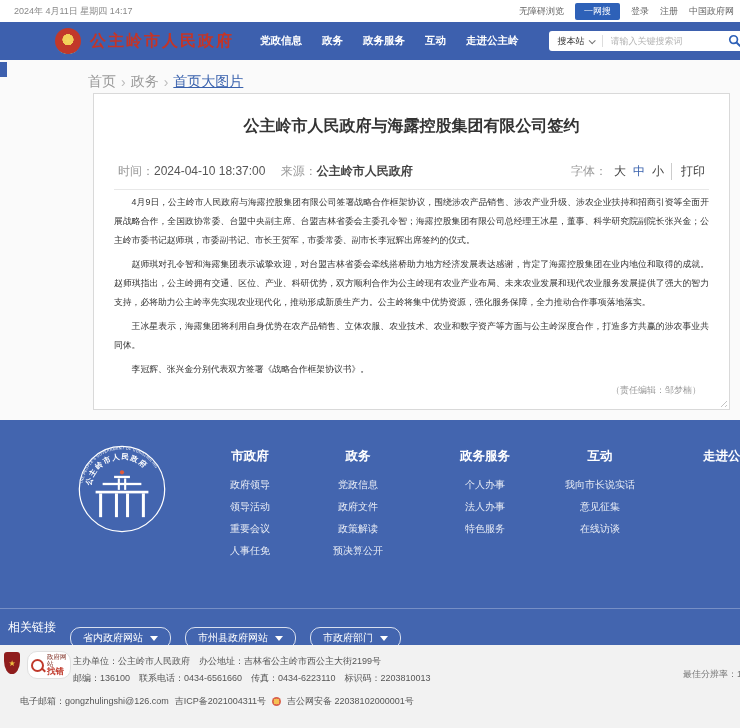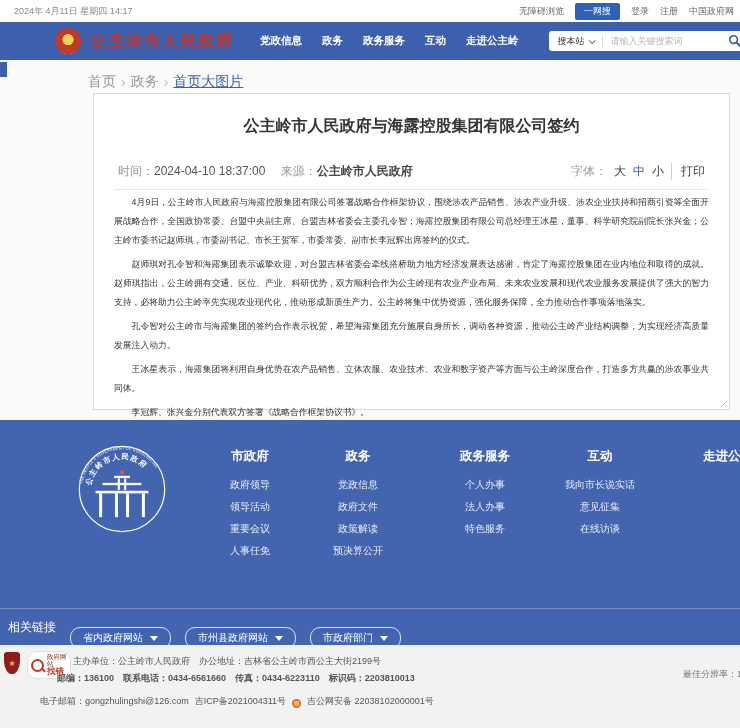--- a/index.html
+++ b/index.html
@@ -68,22 +68,22 @@
   
   .gfooter { position:relative; height:83px; background:#f2f2f2; font-size:9px; color:#555; overflow:hidden; }
   .shield { position:absolute; left:4px; top:7px; width:16px; height:22px; background:#8f1d1d; border-radius:3px 3px 50% 50%/3px 3px 60% 60%; display:flex; align-items:center; justify-content:center; color:#f0c040; font-size:8px; }
   .findbadge { position:absolute; left:27px; top:6px; width:44px; height:28px; background:#fff; border:1px solid #e0e0e0; border-radius:10px; display:flex; align-items:center; padding:2px 3px; gap:3px; cursor:pointer; }
   .findbadge .fb-mag { width:13px; height:13px; border:2.5px solid #c0392b; border-radius:50%; position:relative; flex:0 0 auto; }
   .findbadge .fb-mag::after { content:""; position:absolute; width:5px; height:2px; background:#c0392b; transform:rotate(45deg); right:-4px; bottom:-1px; }
   .findbadge .fb-txt { display:flex; flex-direction:column; line-height:1.1; }
   .findbadge .fb-t1 { font-size:6.5px; color:#7c2a1e; }
   .findbadge .fb-t2 { font-size:8.5px; font-weight:bold; color:#c0392b; }
   .gline1 { position:absolute; left:73px; top:10px; white-space:nowrap; }
-  .gline2 { position:absolute; left:57px; top:27px; white-space:nowrap;font-weight:bold; }
-  .gline3 { position:absolute; left:40px; top:50px; white-space:nowrap; display:flex; align-items:flex-end; gap:6px; }
+  .gline2 { position:absolute; left:73px; top:27px; white-space:nowrap; }
+  .gline3 { position:absolute; left:20px; top:50px; white-space:nowrap; display:flex; align-items:center; gap:6px; }
   .police-ico { width:9px; height:9px; border-radius:50%; background:radial-gradient(circle,#f5c153 0 45%,#d9604a 48% 100%); display:inline-block; }
   .resolution { position:absolute; left:683px; top:23px; white-space:nowrap; color:#777; }
 </style>
 </head>
 <body>
 
 <div class="topbar">
   <span class="date">2024年 4月11日 星期四 14:17</span>
   <span class="tb-right">
     <a class="tb-link">无障碍浏览</a>
@@ -144,21 +144,20 @@
         <span>字体：</span>
         <a class="fsz">大</a>
         <a class="fsz active">中</a>
         <a class="fsz">小</a>
         <a class="print">打印</a>
       </span>
     </div>
     <div class="bodytext">
       <p>4月9日，公主岭市人民政府与海露控股集团有限公司签署战略合作框架协议，围绕涉农产品销售、涉农产业升级、涉农企业扶持和招商引资等全面开展战略合作，全国政协常委、台盟中央副主席、台盟吉林省委会主委孔令智；海露控股集团有限公司总经理王冰星，董事、科学研究院副院长张兴金；公主岭市委书记赵师琪，市委副书记、市长王贺军，市委常委、副市长李冠辉出席签约的仪式。</p>
       <p>赵师琪对孔令智和海露集团表示诚挚欢迎，对台盟吉林省委会牵线搭桥助力地方经济发展表达感谢，肯定了海露控股集团在业内地位和取得的成就。赵师琪指出，公主岭拥有交通、区位、产业、科研优势，双方顺利合作为公主岭现有农业产业布局、未来农业发展和现代农业服务发展提供了强大的智力支持，必将助力公主岭率先实现农业现代化，推动形成新质生产力。公主岭将集中优势资源，强化服务保障，全力推动合作事项落地落实。</p>
-      <p>孔令智对公主岭市与海露集团的签约合作表示祝贺，希望海露集团充分施展自身所长，调动各种资源，推动公主岭产业结构调整，为实现经济高质量发展注入动力。</p>
       <p>王冰星表示，海露集团将利用自身优势在农产品销售、立体农服、农业技术、农业和数字资产等方面与公主岭深度合作，打造多方共赢的涉农事业共同体。</p>
       <p>李冠辉、张兴金分别代表双方签署《战略合作框架协议书》。</p>
     </div>
     <div class="editor">（责任编辑：邹梦楠）</div>
   </div>
 </div>
 
 <div class="bfooter">
   <svg class="seal" viewBox="0 0 100 100">
     <defs>

